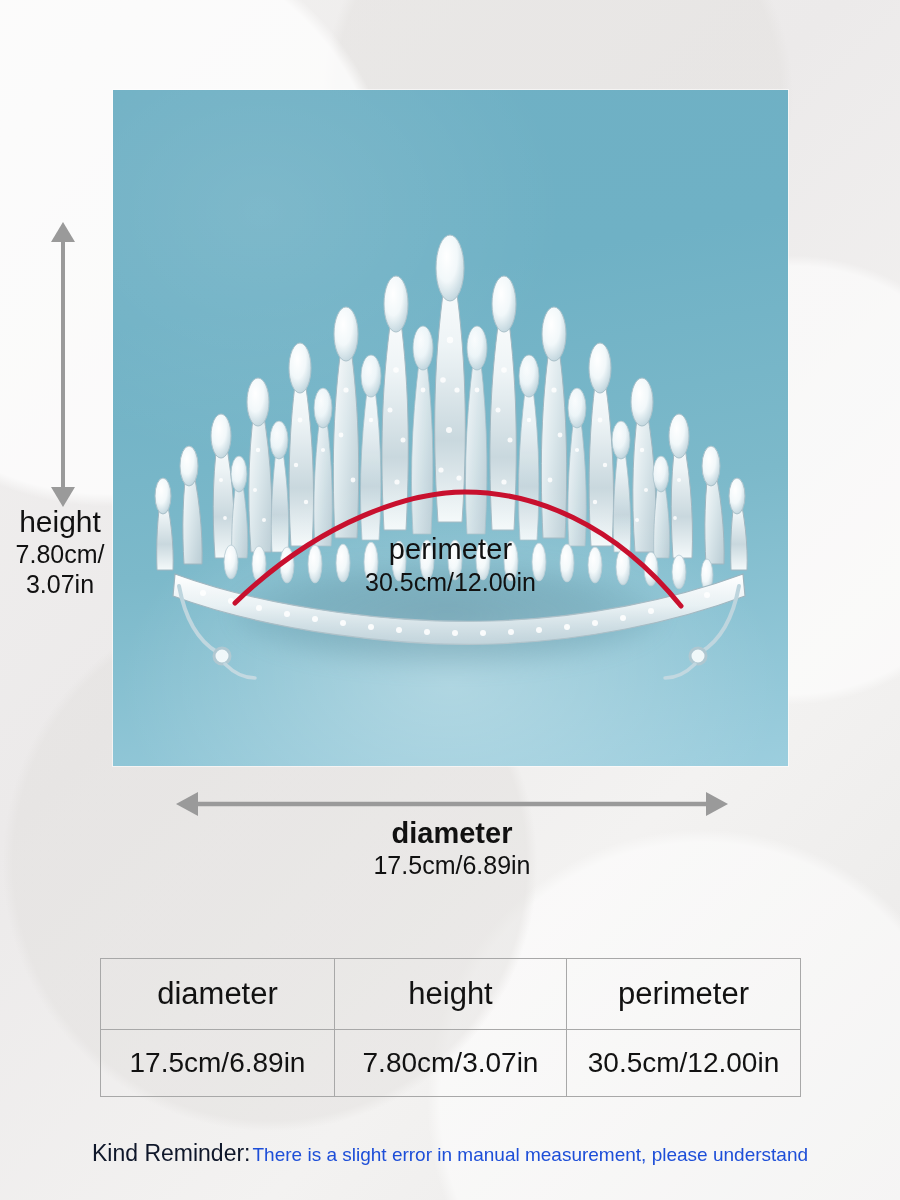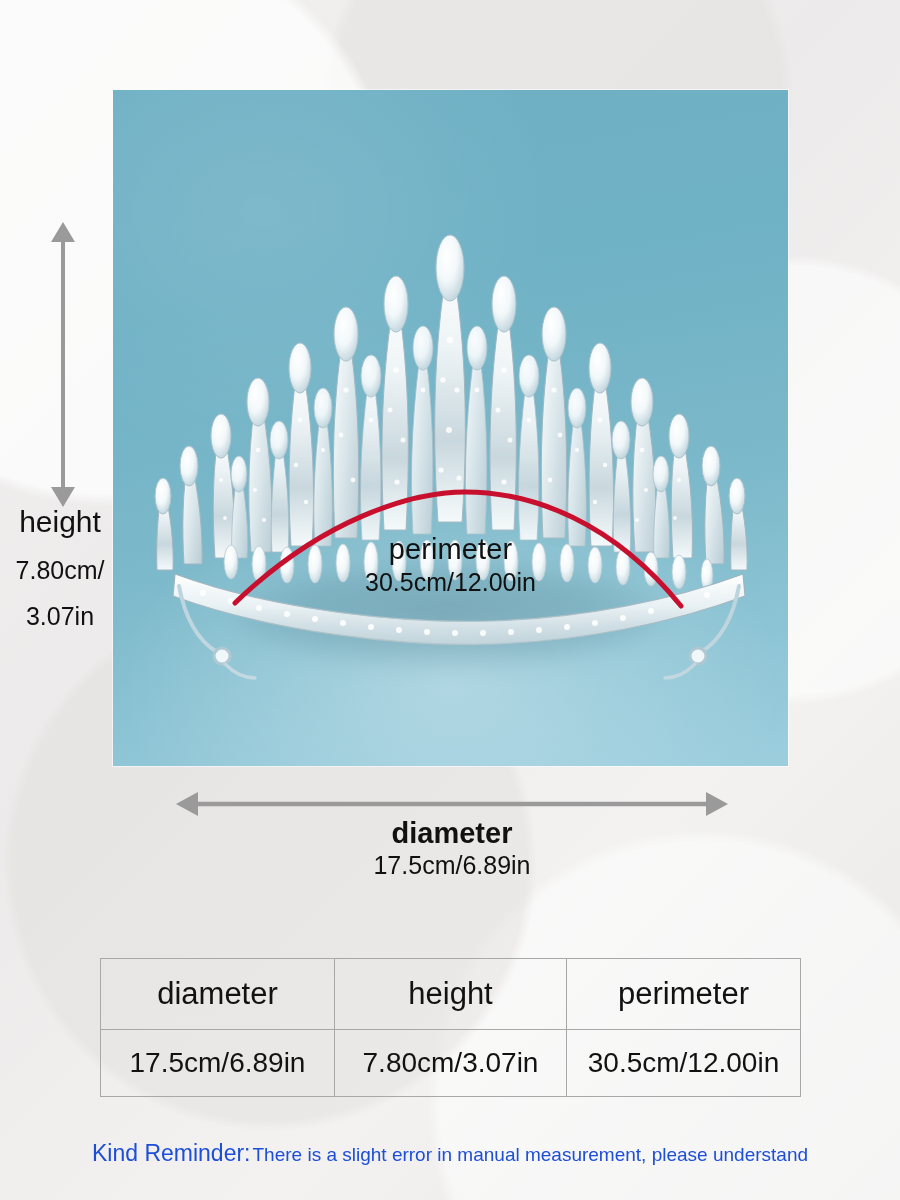--- a/index.html
+++ b/index.html
@@ -114,21 +114,21 @@
   }
   .height-label .h-title {
     display: block;
     font-size: 30px;
     color: #111;
   }
   .height-label .h-value {
     display: block;
     font-size: 25px;
     color: #111;
-    margin-top: 19px;
+    margin-top: 3px;
   }
 
   
   .diameter-arrow {
     position: absolute;
     left: 176px;
     top: 788px;
     width: 552px;
     height: 32px;
   }
@@ -184,21 +184,21 @@
   .reminder {
     position: absolute;
     left: 0;
     right: 0;
     top: 1140px;
     text-align: center;
     white-space: nowrap;
   }
   .reminder .rm-label {
     font-size: 23px;
-    color: #1d4ed8;
+    color: #0f172a;
   }
   .reminder .rm-text {
     font-size: 19px;
     color: #1d4ed8;
     margin-left: 2px;
   }
 </style>
 </head>
 <body>
 

